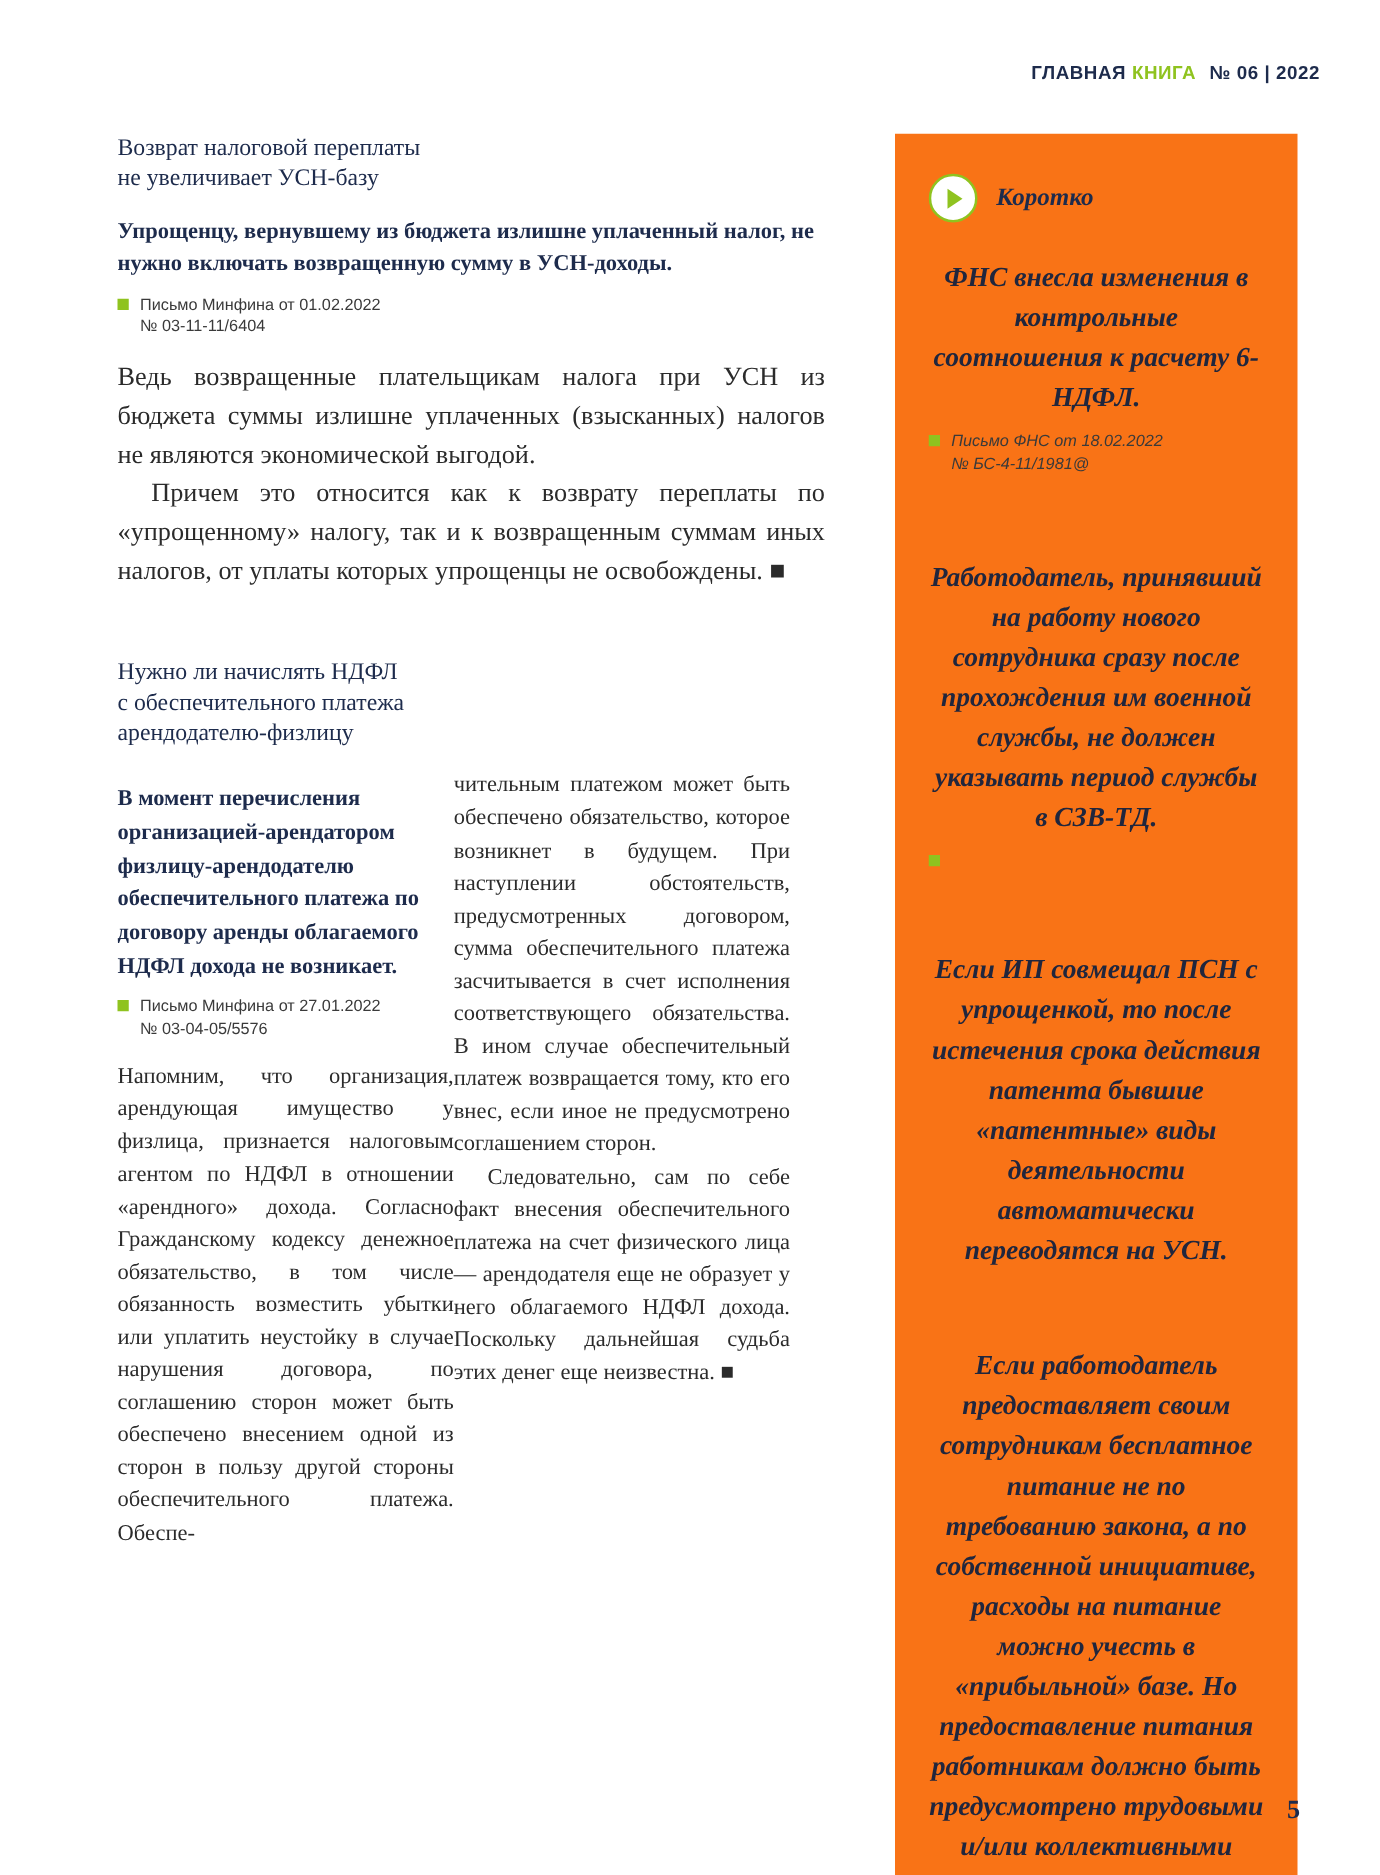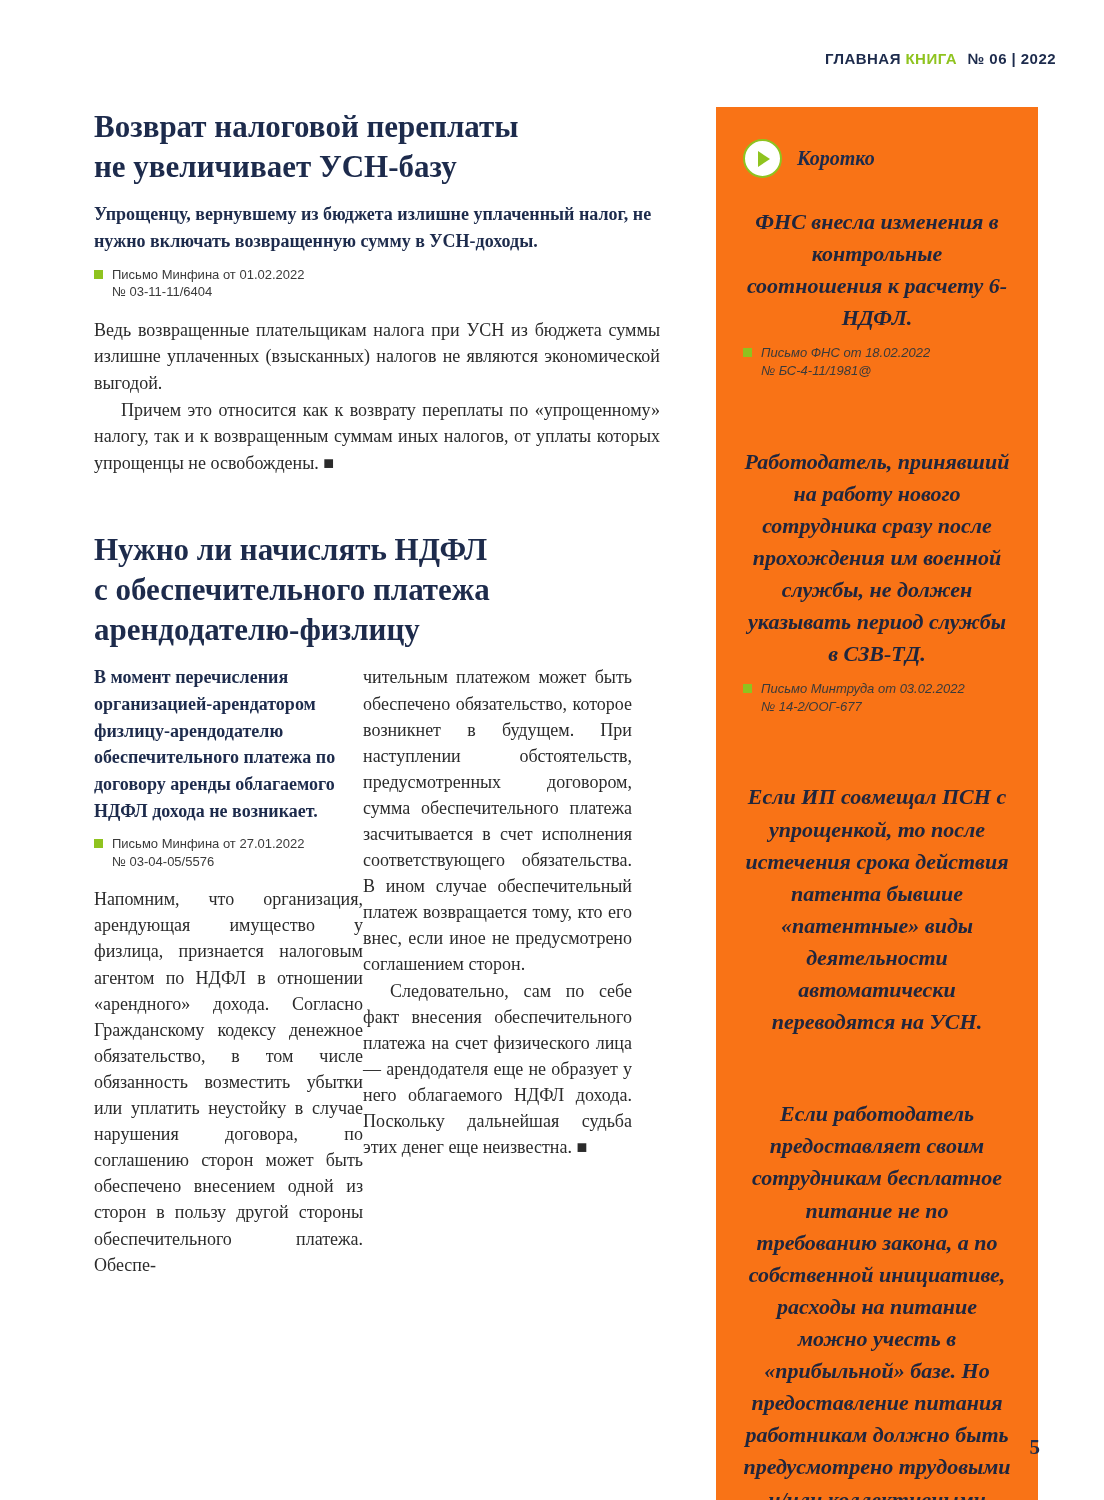--- a/index.html
+++ b/index.html
@@ -25,37 +25,37 @@
   }
   .brand-green { color: #8fc31f; }
   .issue { margin-left: 6px; }
 
   
   .content { display: flex; gap: 56px; align-items: flex-start; }
   .main-col { width: 566px; flex: none; }
 
   
   .article-title {
-    font-size: 31px; line-height: 1.28; font-weight: bold;
+    font-size: 19px; line-height: 1.28; font-weight: normal;
     color: #1d2b4c; white-space: pre-line; margin-bottom: 15px;
   }
   .lead {
     font-weight: bold; color: #1d2b4c;
     font-size: 18px; line-height: 1.48;
-    margin-bottom: 11px; text-align: left;
+    margin-bottom: 11px; text-align: left; margin-top: 11px;
   }
   .source {
     display: flex; gap: 9px;
     font-family: "Liberation Sans", sans-serif;
     font-size: 13px; line-height: 1.35; color: #3a3a3a;
     margin-bottom: 16px;
   }
   .sq { width: 9px; height: 9px; background: #8fc31f; margin-top: 4px; flex: none; }
   .body-p {
-    font-size: 18px; line-height: 1.48;
+    font-size: 21px; line-height: 1.48;
     text-align: justify; color: #2b2b2b;
   }
   .indent { text-indent: 27px; }
   .article-2 { margin-top: 54px; }
   .two-col { display: flex; }
   .col { width: 269px; flex: none; }
   .col .body-p { font-size: 18px; line-height: 1.45; }
 
   
   .sidebar {
@@ -166,24 +166,20 @@
             <div>№ БС-4-11/1981@</div>
           </div>
         </div>
         <div class="sb-gap"></div>
       </div>
 
       <div class="sb-item">
         <p class="sb-text">Работодатель, принявший на работу нового сотрудника сразу после прохождения им военной службы, не должен указывать период службы в СЗВ-ТД.</p>
         <div class="source">
           <span class="sq"></span>
-          <div>
-            <div>Письмо Минтруда от 03.02.2022</div>
-            <div>№ 14-2/ООГ-677</div>
-          </div>
         </div>
         <div class="sb-gap"></div>
       </div>
 
       <div class="sb-item">
         <p class="sb-text">Если ИП совмещал ПСН с упрощенкой, то после истечения срока действия патента бывшие «патентные» виды деятельности автоматически переводятся на УСН.</p>
         <div class="sb-gap"></div>
       </div>
 
       <div class="sb-item">

